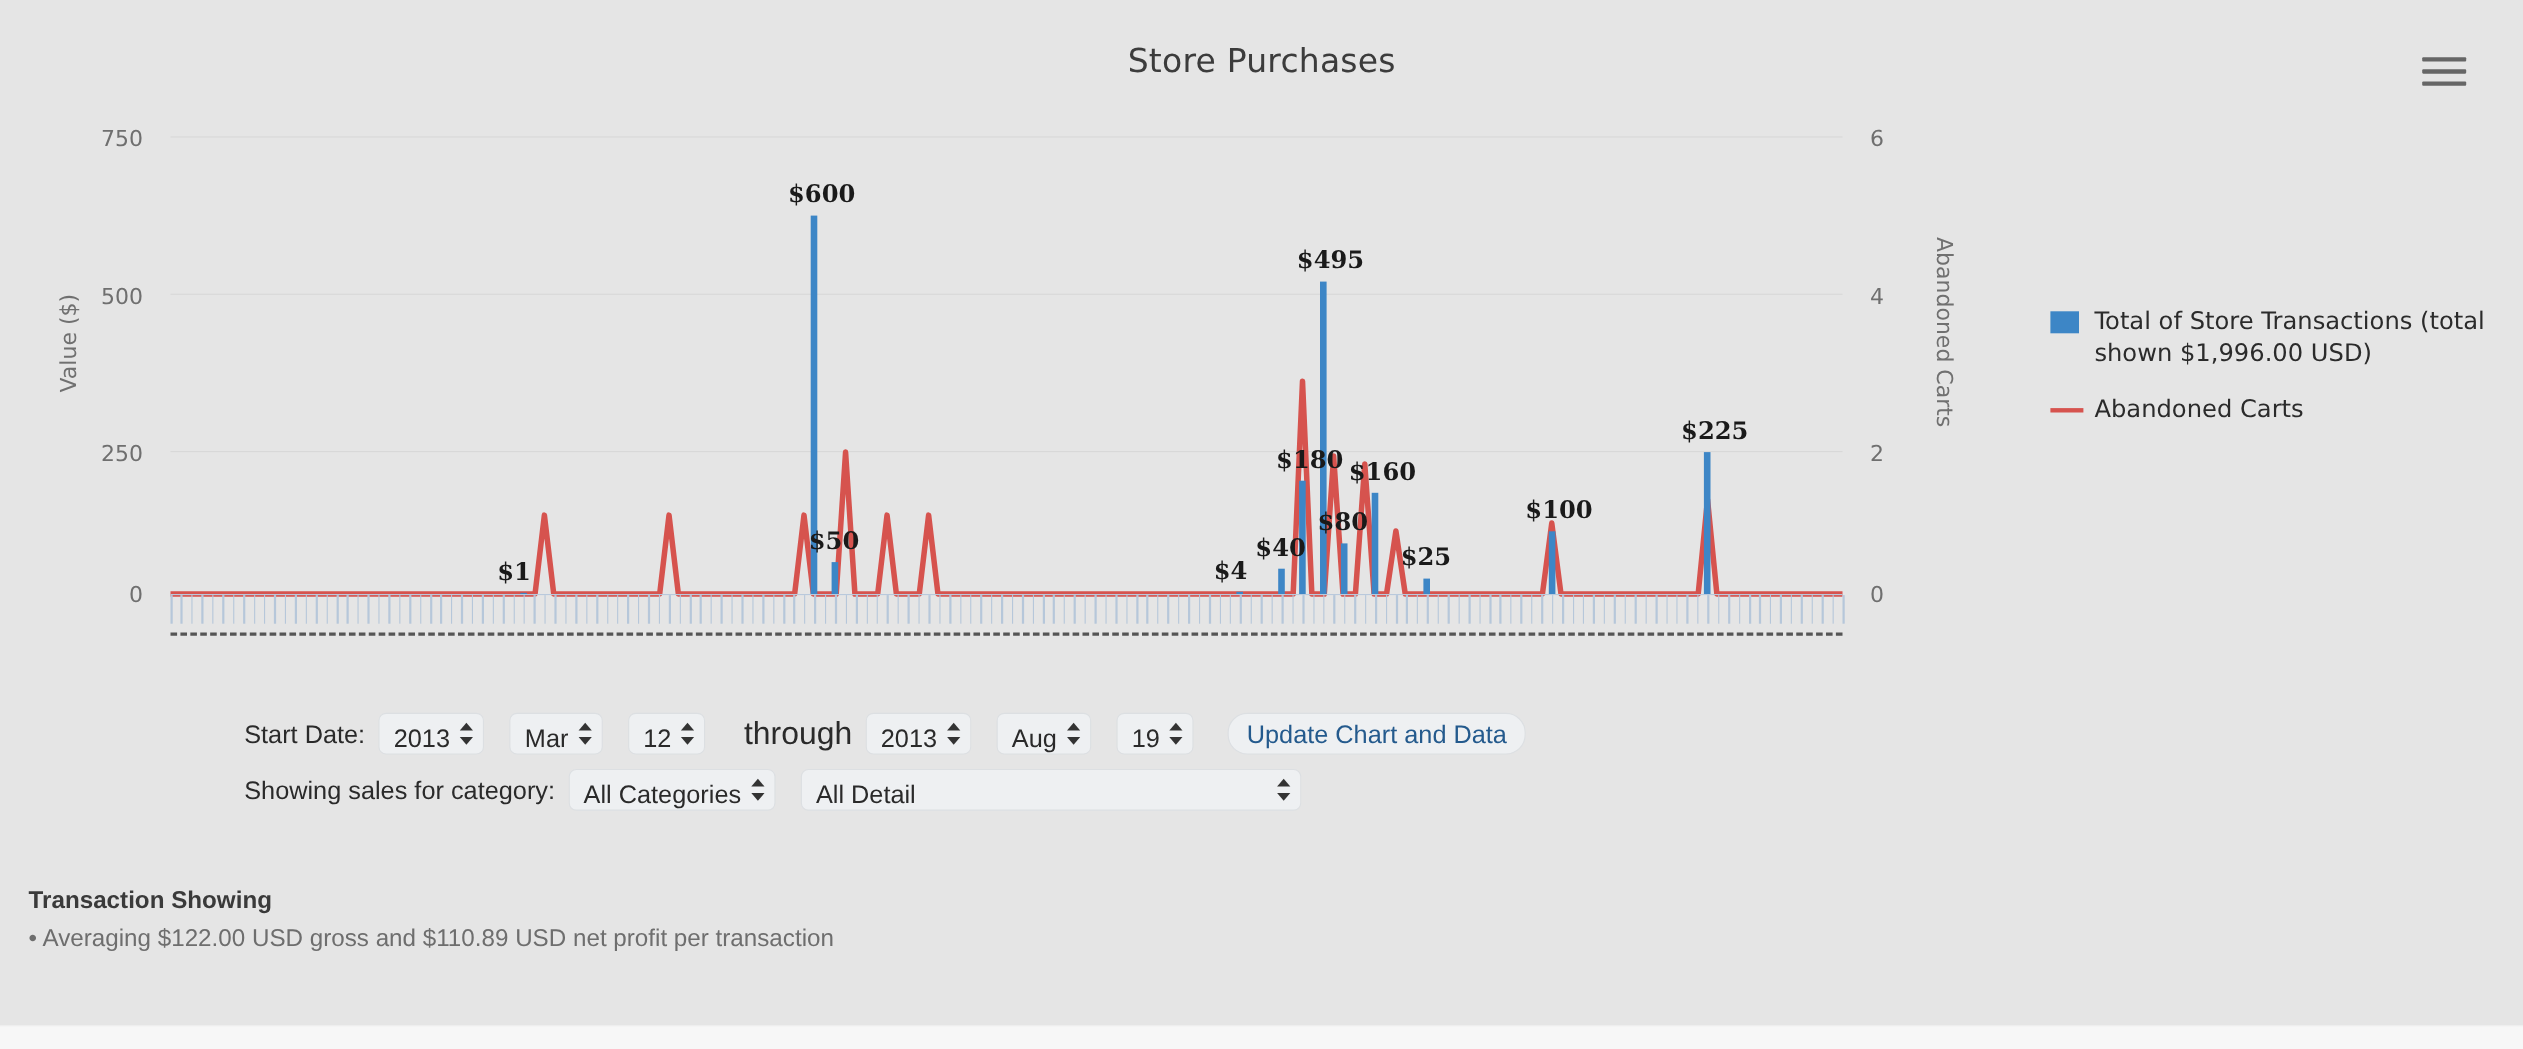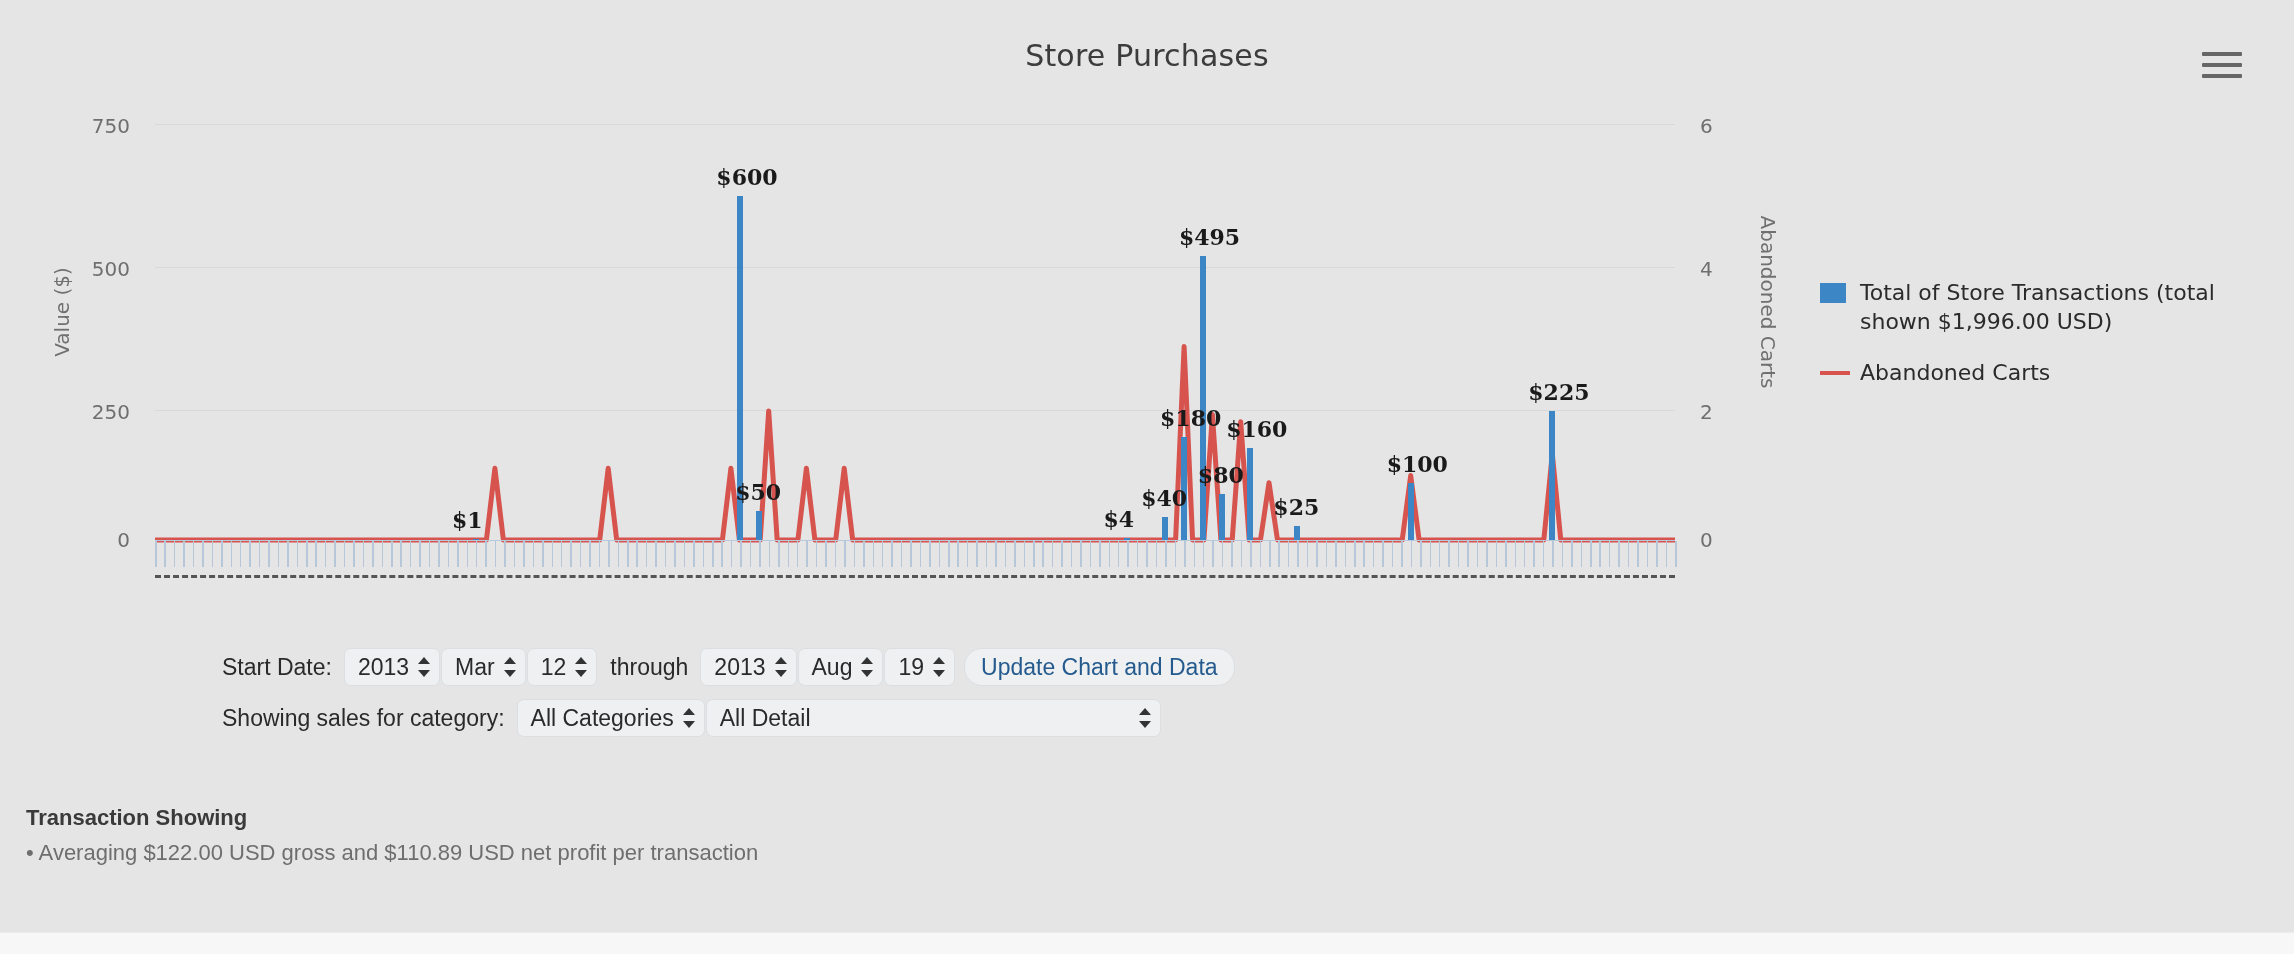--- a/index.html
+++ b/index.html
@@ -138,21 +138,21 @@
     font-size: 22px;
     font-weight: bold;
     color: #1a1a1a;
     font-family: "DejaVu Serif", serif;
     white-space: nowrap;
   }
 
   
   #legend {
     position: absolute;
-    left: 1820px; top: 278px;
+    left: 1864px; top: 278px;
     width: 430px;
   }
   .legend-row {
     display: flex;
     align-items: flex-start;
     margin-bottom: 22px;
   }
   .legend-swatch-box {
     width: 26px; height: 20px;
     background: #3d86c6;
@@ -187,35 +187,35 @@
     margin-bottom: 13px;
     font-family: "Liberation Sans", sans-serif;
   }
   .ctrl-label {
     font-size: 23px;
     color: #2a2a2a;
     margin-right: 12px;
     white-space: nowrap;
   }
   .ctrl-mid {
-    font-size: 23px;
+    font-size: 29px;
     color: #2a2a2a;
     margin: 0 12px;
     white-space: nowrap;
   }
   .fauxselect {
     position: relative;
     display: inline-flex;
-    align-items: center;
+    align-items: flex-end;
     background: #eef0f2;
     border: 1px solid #dcdfe2;
     border-radius: 7px;
     height: 38px;
     padding: 0 30px 0 13px;
-    margin-right: 1px;
+    margin-right: 23px;
     font-size: 23px;
     color: #2a2a2a;
     cursor: pointer;
     box-sizing: border-box;
     white-space: nowrap;
   }
   .fauxselect .arrows {
     position: absolute;
     right: 9px; top: 50%;
     transform: translateY(-50%);

